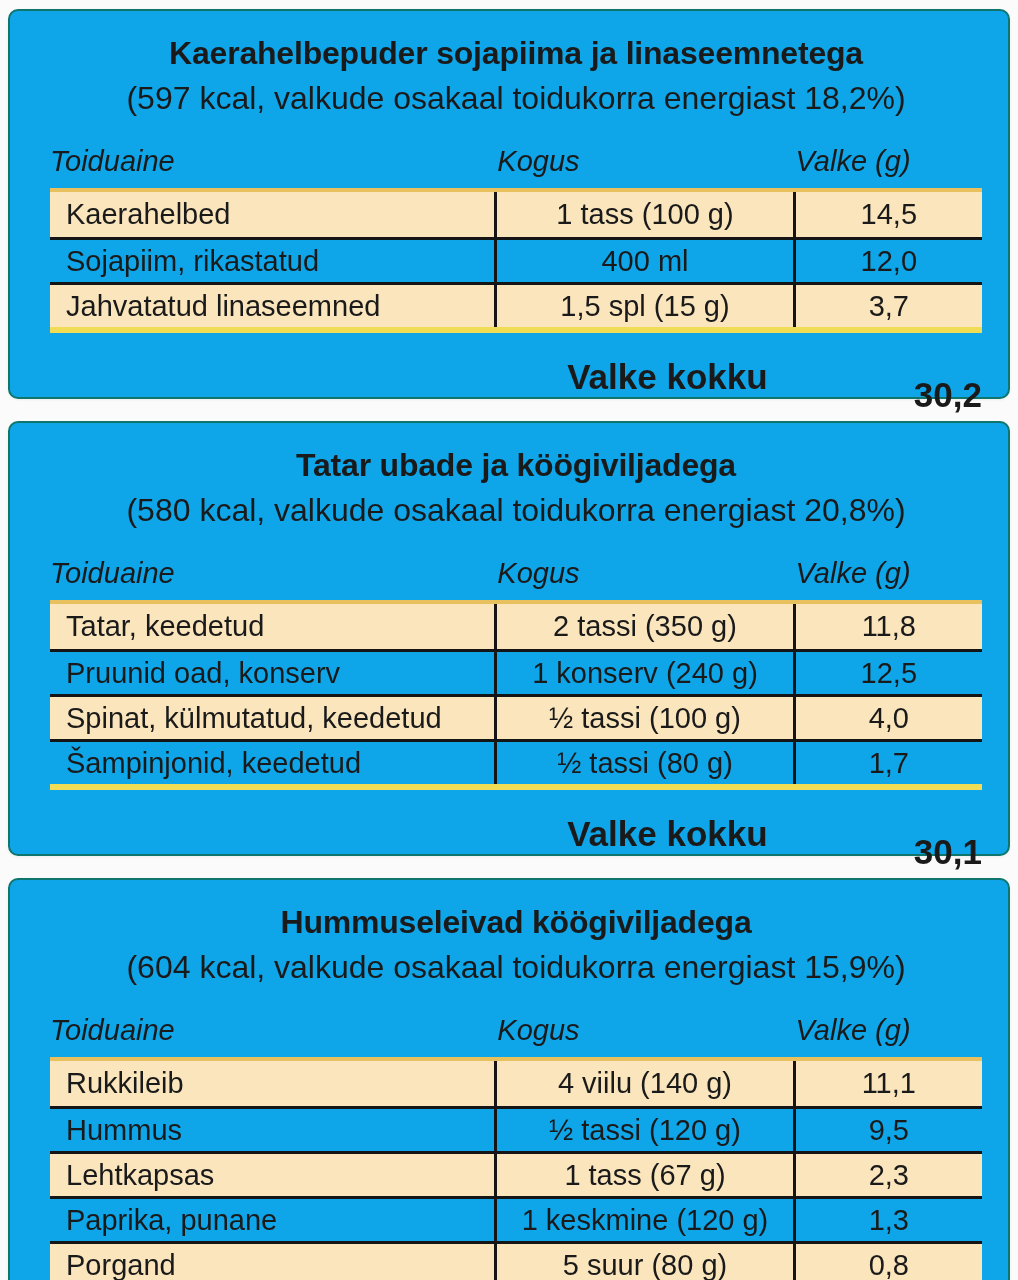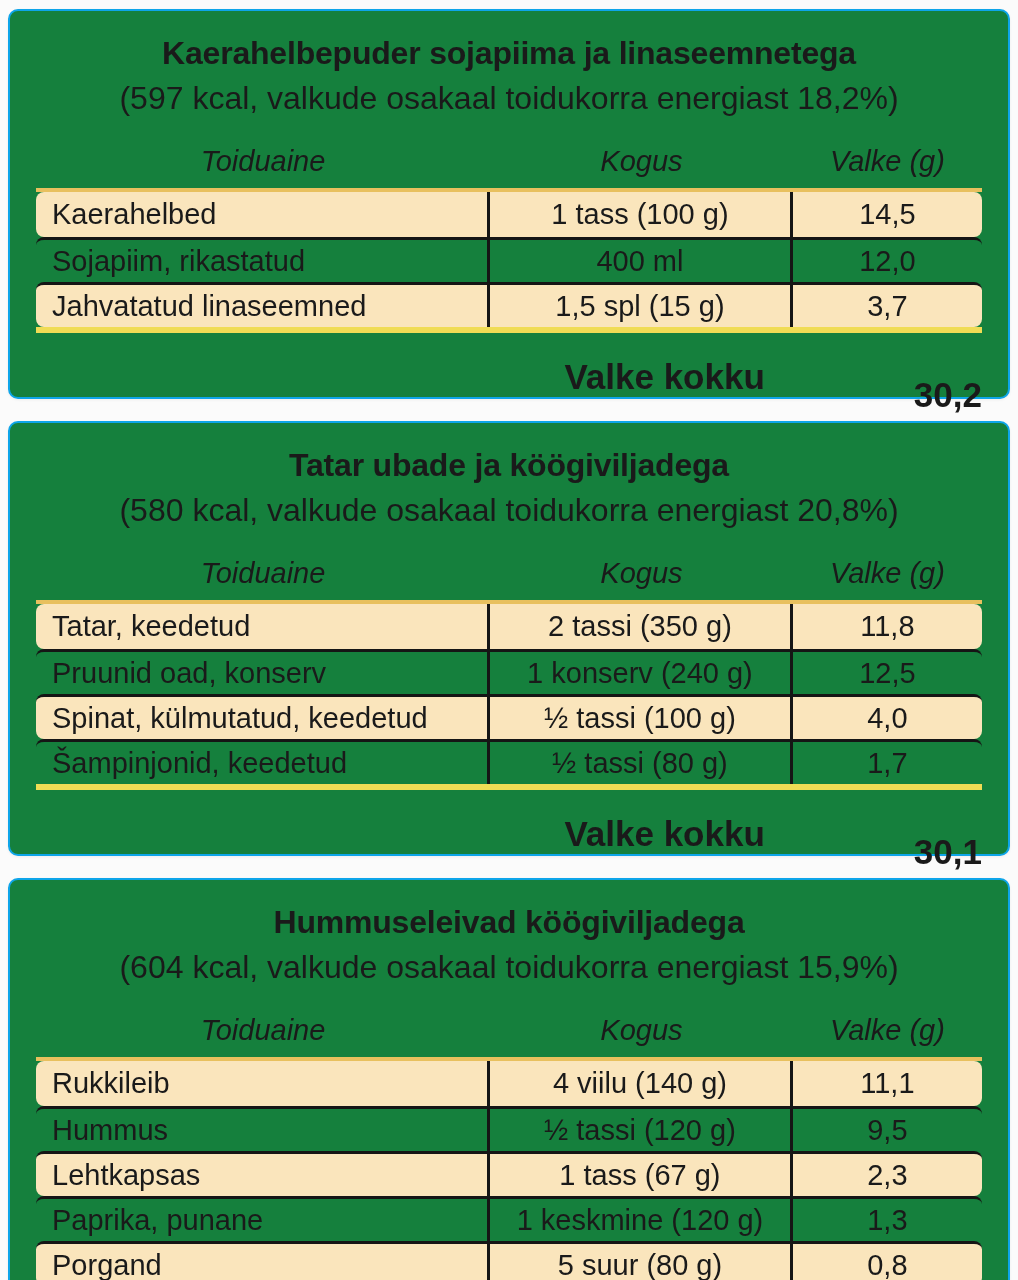--- a/index.html
+++ b/index.html
@@ -12,25 +12,25 @@
   }
 
   .page {
     width: 1018px;
     min-height: 1280px;
     padding: 9px 8px;
     background: #fbfbfb;
   }
 
   .card {
-    background: #15803d;
-    border: 2px solid #0ea5e9;
+    background: #0ea5e9;
+    border: 2px solid #0f766e;
     border-radius: 10px;
     box-shadow: 0 1px 3px rgba(0,0,0,0.06);
-    padding: 16px 26px 14px 26px;
+    padding: 16px 26px 14px 40px;
     margin-bottom: 22px;
   }
   .card:last-child { margin-bottom: 0; }
 
   .title {
     font-size: 32px;
     font-weight: bold;
     text-align: center;
     margin: 8px 0 8px 0;
     letter-spacing: -0.2px;
@@ -46,28 +46,28 @@
   .grid-row {
     display: grid;
     grid-template-columns: 48% 32% 20%;
   }
 
   .thead {
     font-size: 29px;
     font-style: italic;
     padding-bottom: 10px;
   }
-  .thead .th { text-align: center; }
+  .thead .th { text-align: left; }
 
   .tbody {
     border-top: 4px solid #e8c05e;
     border-bottom: 6px solid #f0dc55;
   }
 
-  .tr { height: 45px; border-radius: 8px; }
+  .tr { height: 45px; }
   .tr + .tr { border-top: 3px solid #151515; }
   .tr.alt { background: #fae5bc; }
 
   .td {
     font-size: 29px;
     display: flex;
     align-items: center;
     overflow: hidden;
     white-space: nowrap;
   }

